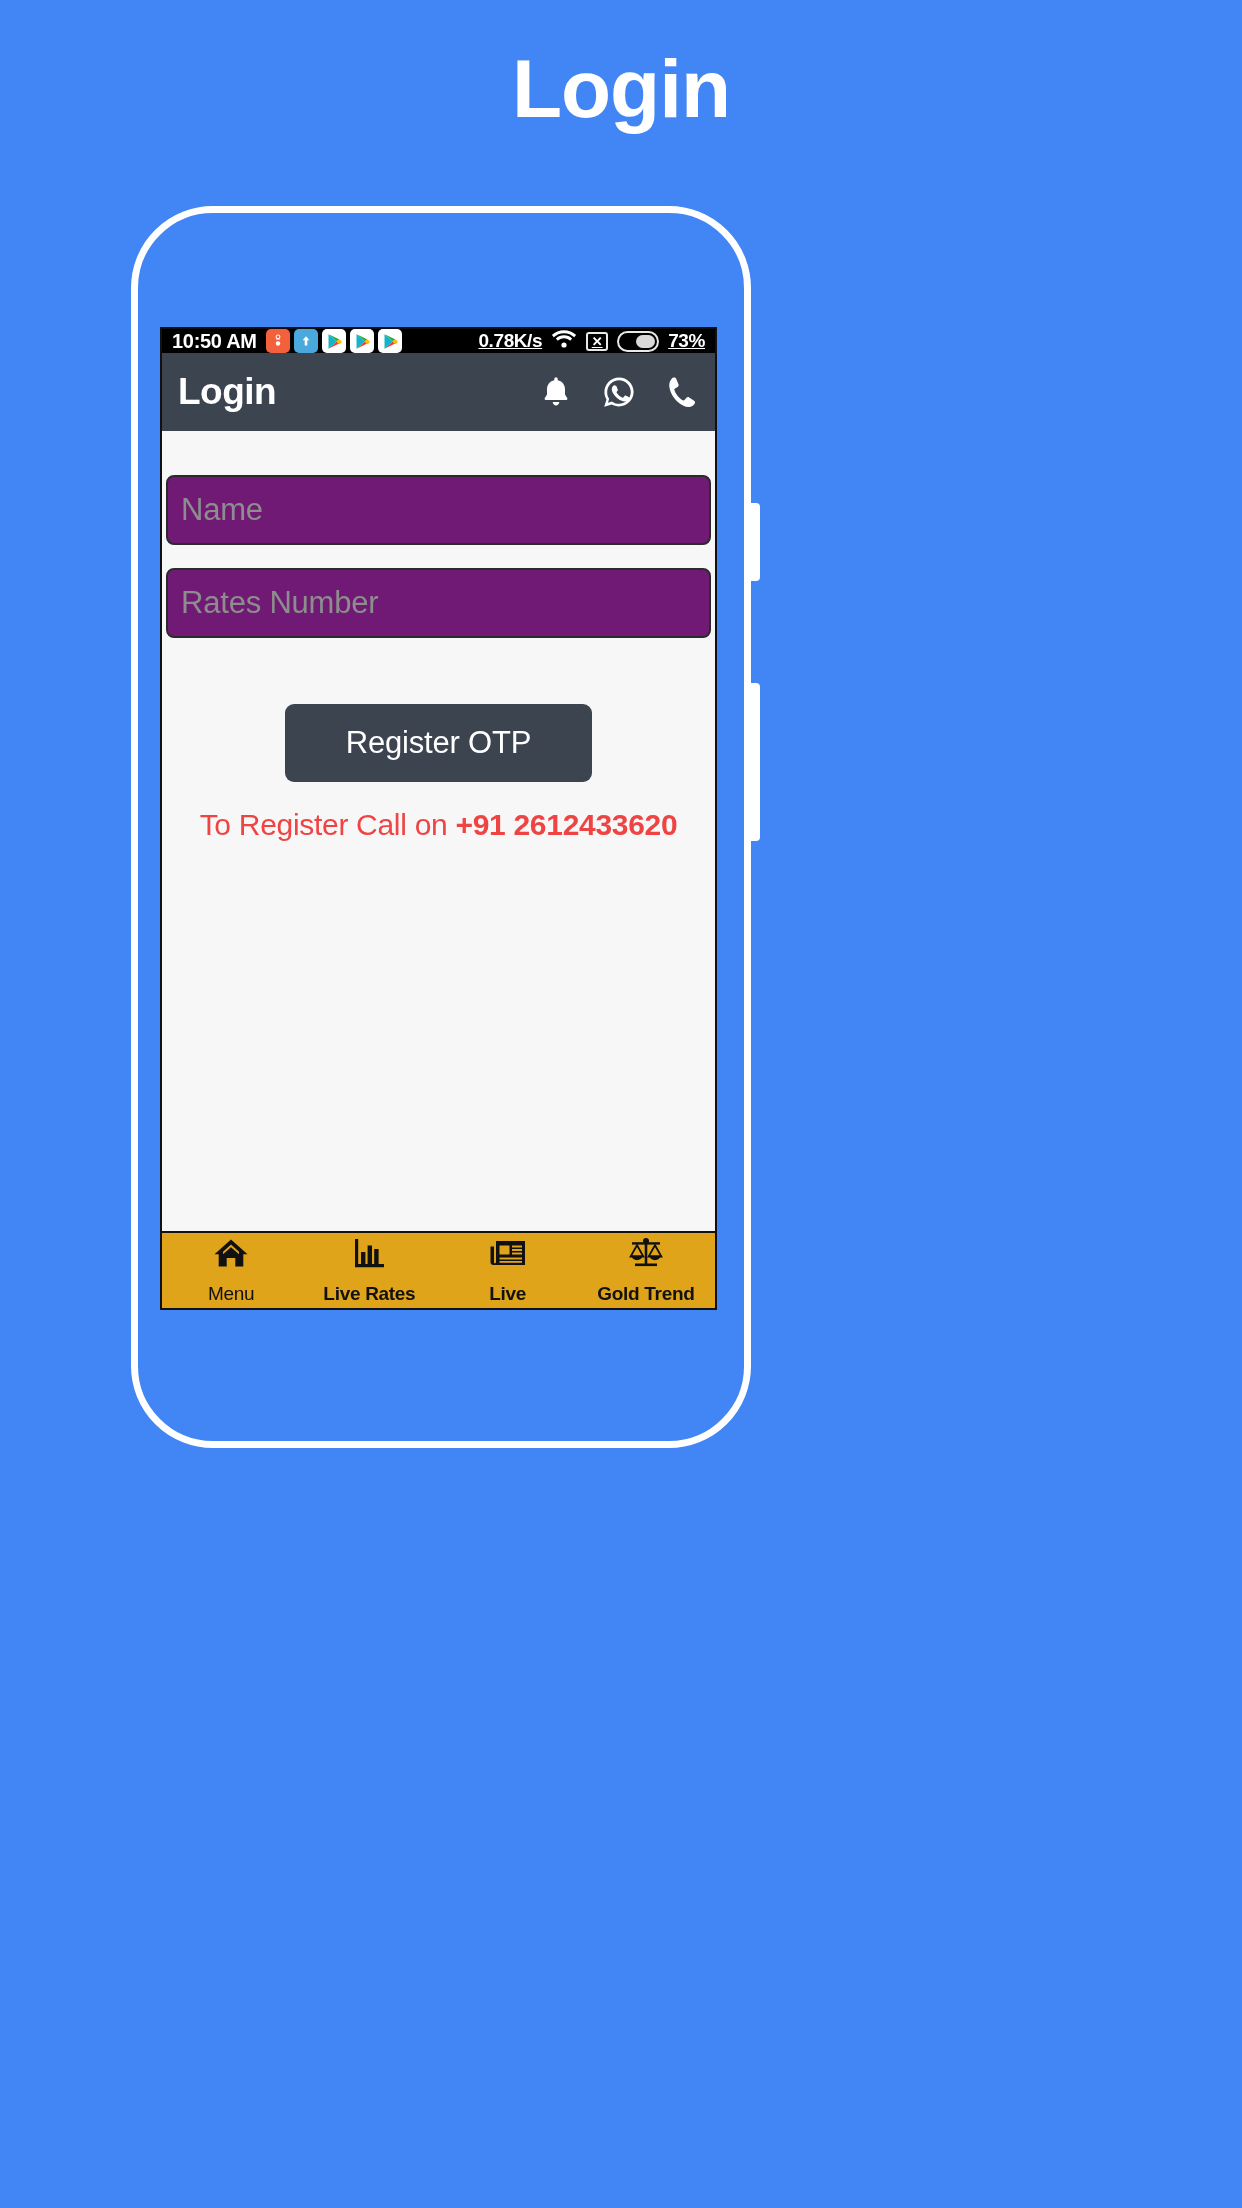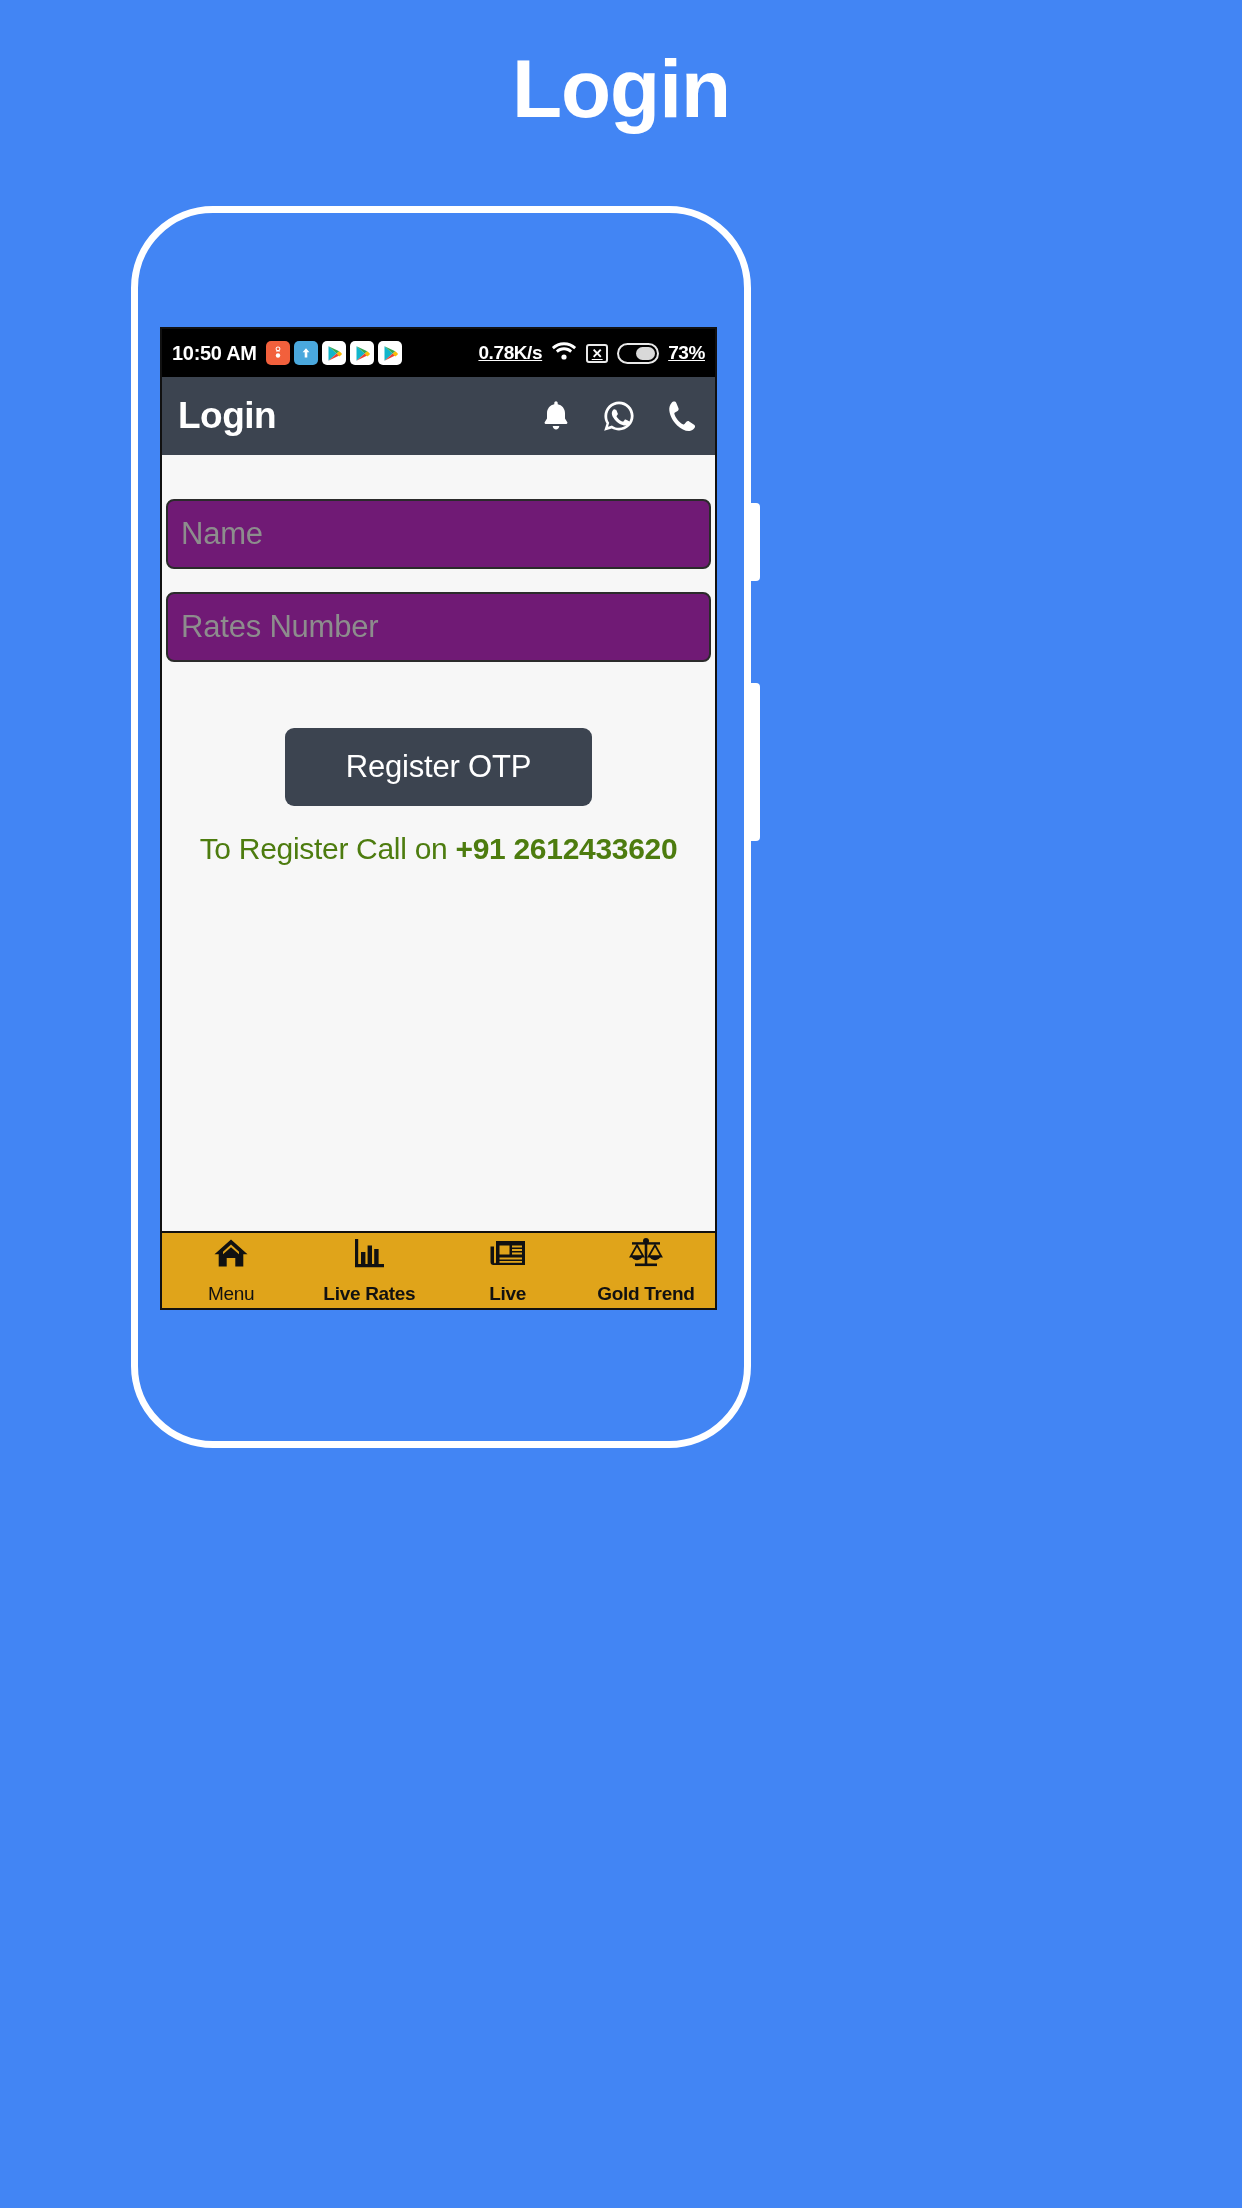--- a/index.html
+++ b/index.html
@@ -49,21 +49,21 @@
     width: 557px; height: 983px;
     background: #f7f7f7;
     border: 2px solid #111111;
     overflow: hidden;
     display: flex;
     flex-direction: column;
   }
 
   
   .status-bar {
-    height: 48px;
+    height: 24px;
     background: #000000;
     color: #ffffff;
     display: flex;
     align-items: center;
     padding: 0 10px;
     flex: 0 0 auto;
   }
   .status-time {
     font-size: 20px;
     font-weight: bold;
@@ -177,21 +177,21 @@
     height: 78px;
     font-family: inherit;
     font-size: 31px;
     letter-spacing: -0.2px;
     cursor: pointer;
   }
   .register-line {
     margin-top: 26px;
     text-align: center;
     font-size: 30px;
-    color: #4d7c0f;
+    color: #ef4444;
     letter-spacing: -0.3px;
     flex: 0 0 auto;
   }
   .register-line .phone-no { font-weight: bold; }
   .filler { flex: 1; }
 
   
   .bottom-nav {
     height: 77px;
     background: #e0a41a;

